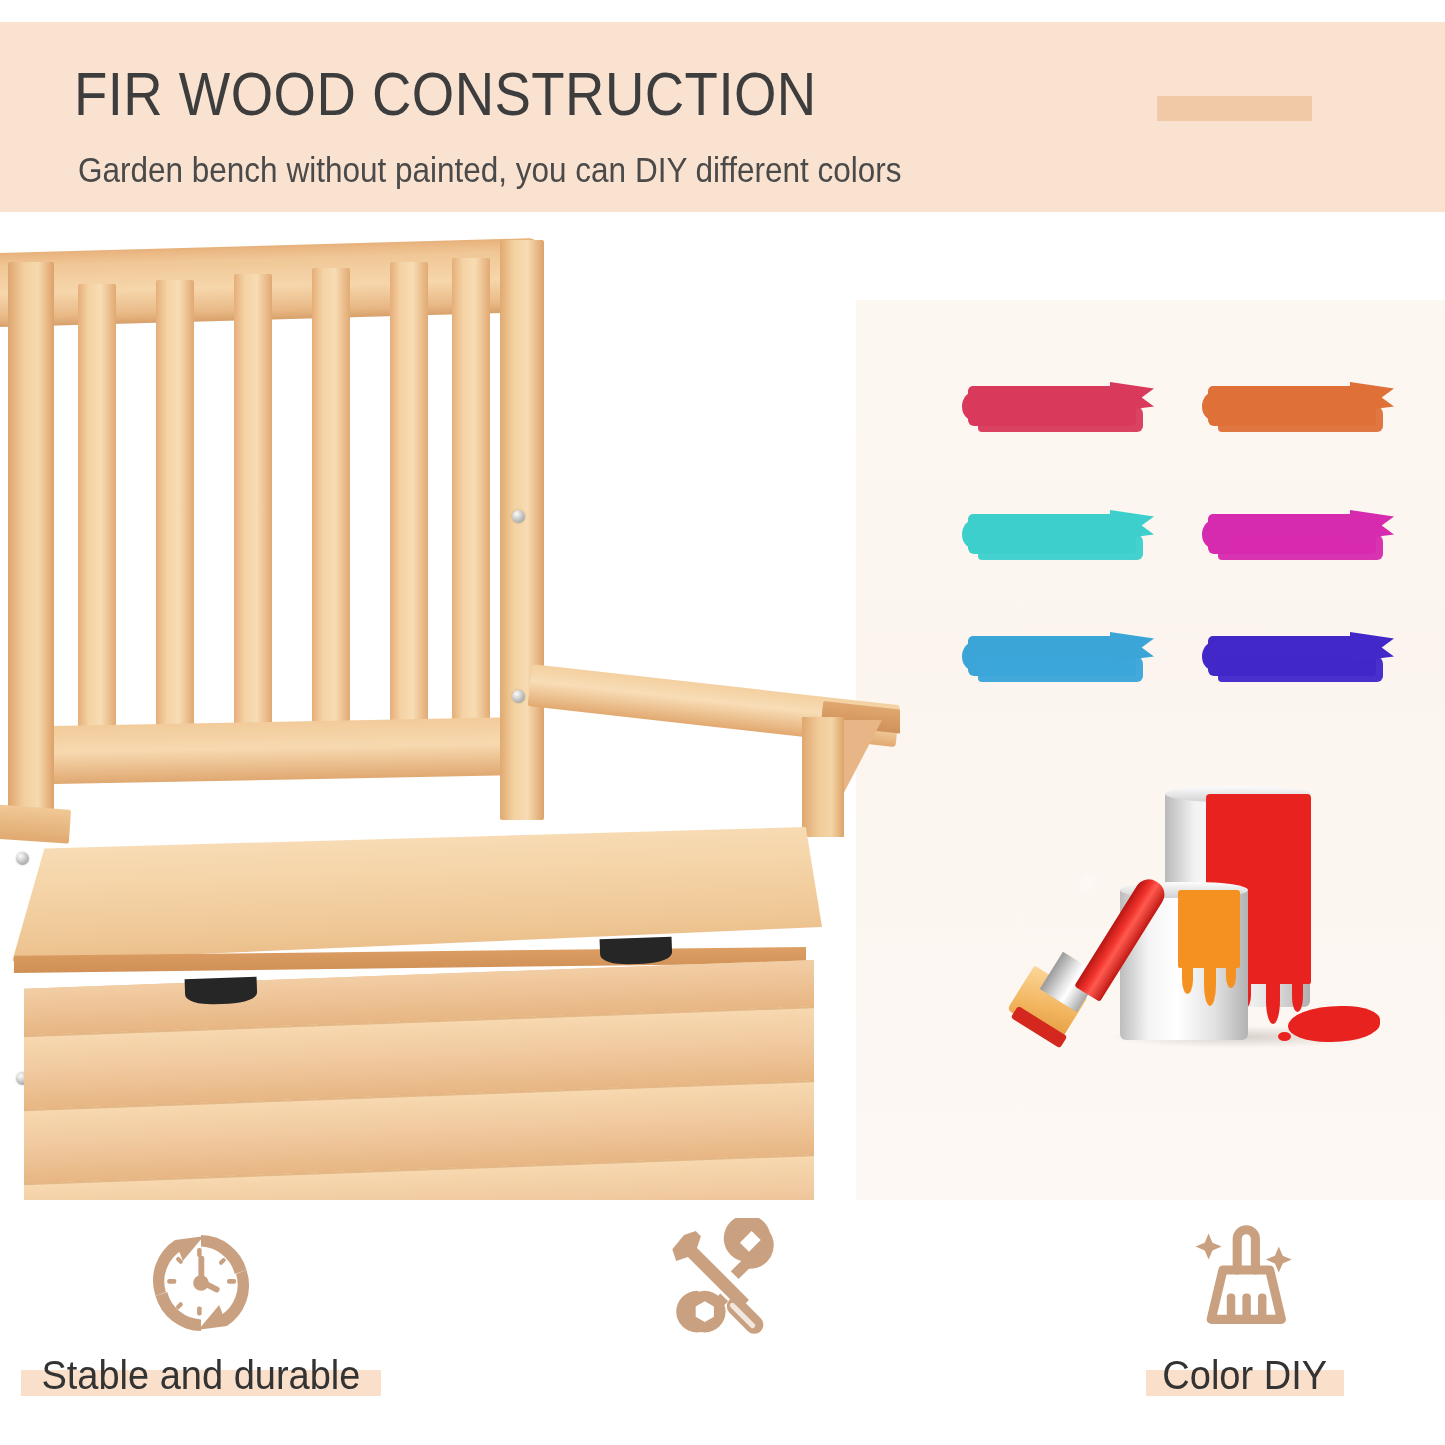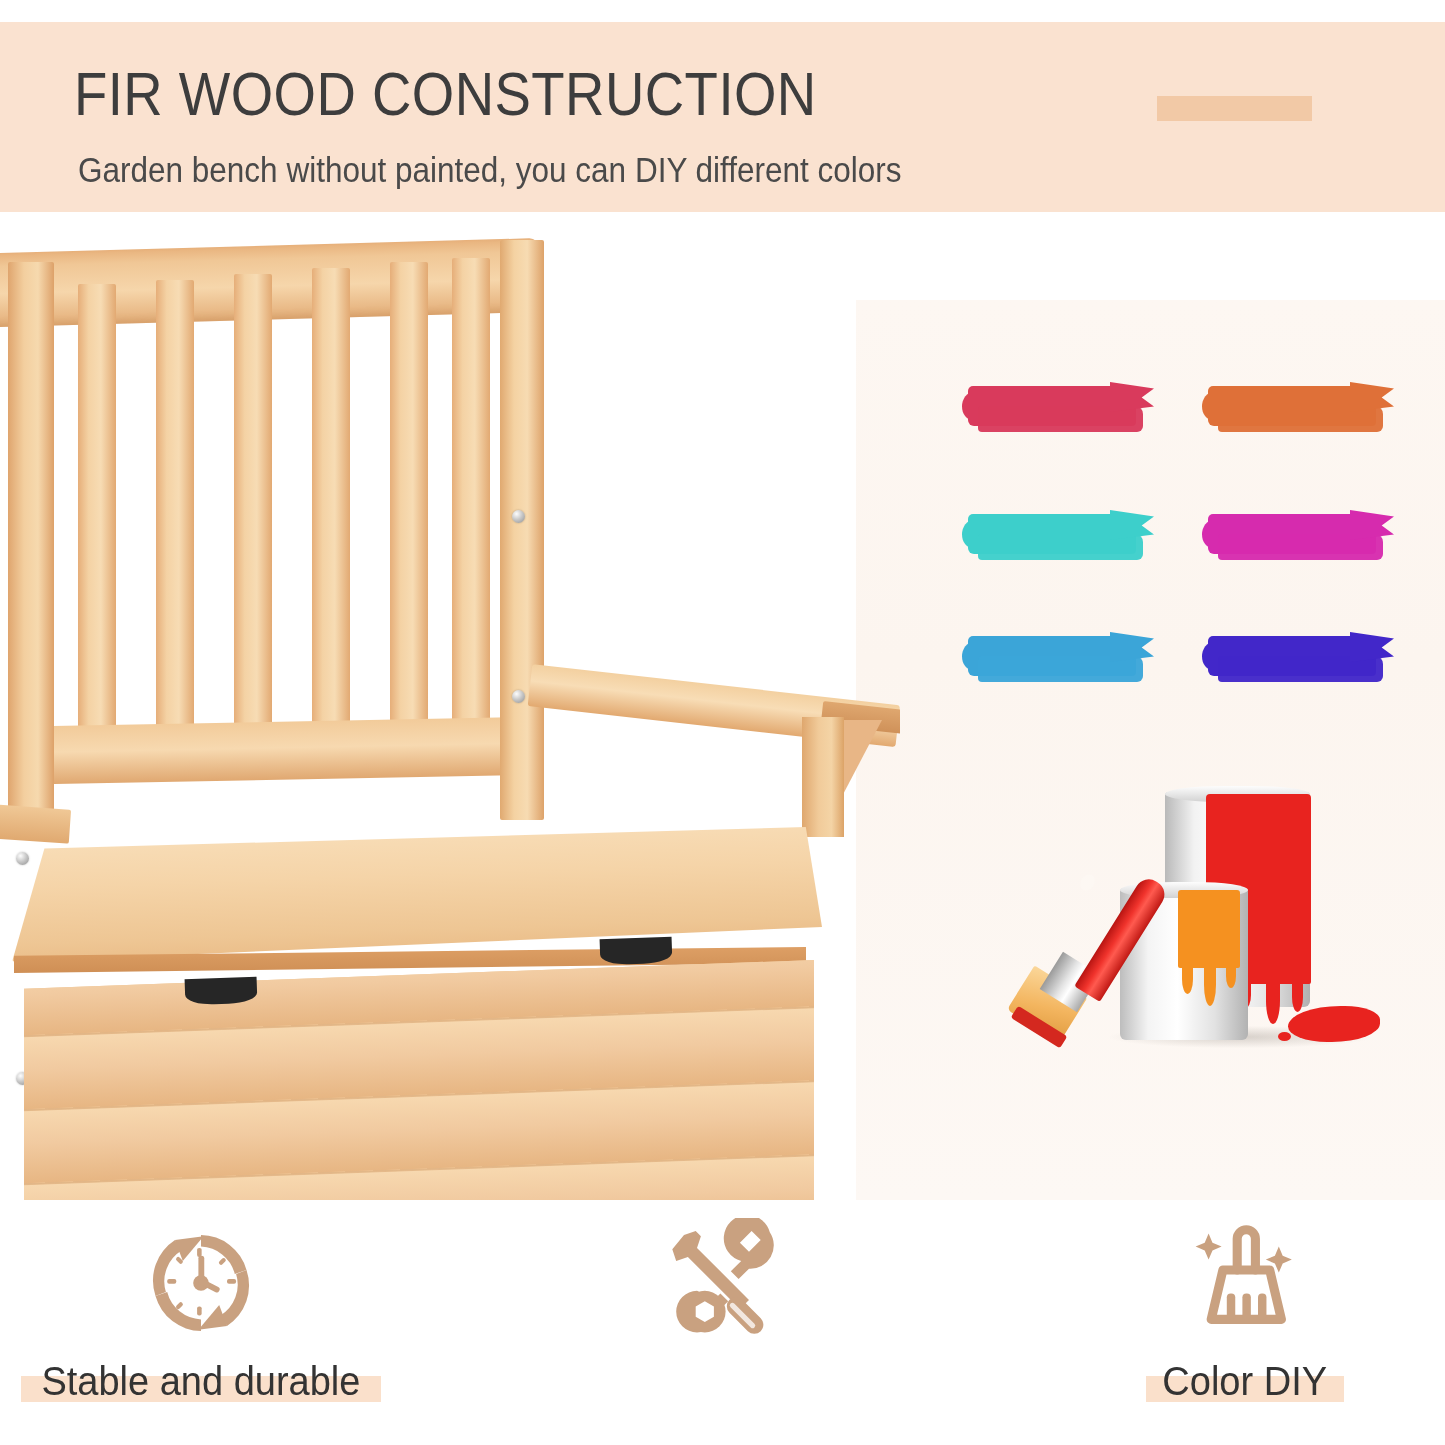--- a/index.html
+++ b/index.html
@@ -242,21 +242,21 @@
   }
   .feature{
     position:absolute;top:0;width:482px;height:240px;
     display:flex;flex-direction:column;align-items:center;
   }
   .feature-icon{
     height:140px;width:140px;margin-top:8px;
     display:flex;align-items:center;justify-content:center;
   }
   .feature-label-wrap{
-    position:relative;display:inline-block;margin-top:6px;
+    position:relative;display:inline-block;
   }
   .feature-hl{
     position:absolute;left:-12px;right:-12px;bottom:2px;height:26px;
     background:#fae0cb;z-index:0;
   }
   .feature-label{
     position:relative;z-index:1;
     font-size:40px;font-weight:300;color:#333333;
     font-family:"Liberation Sans", sans-serif;
     white-space:nowrap;

